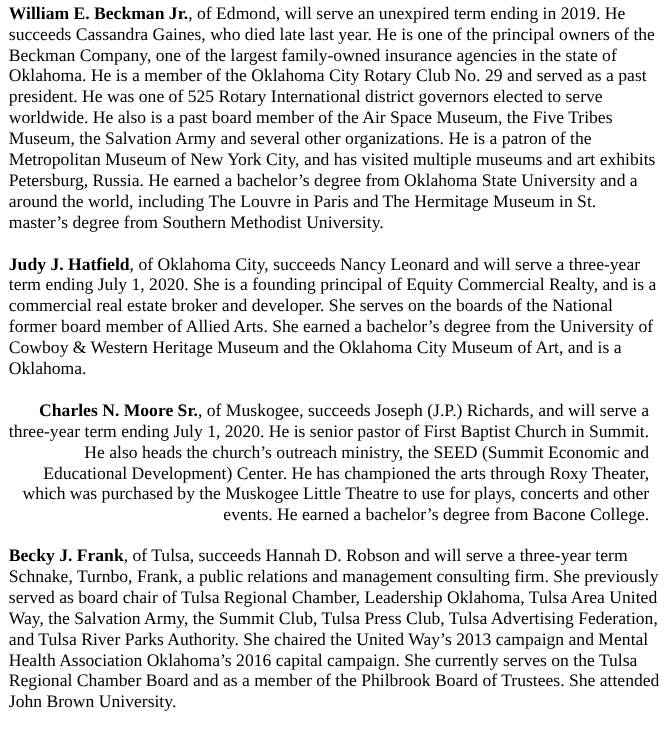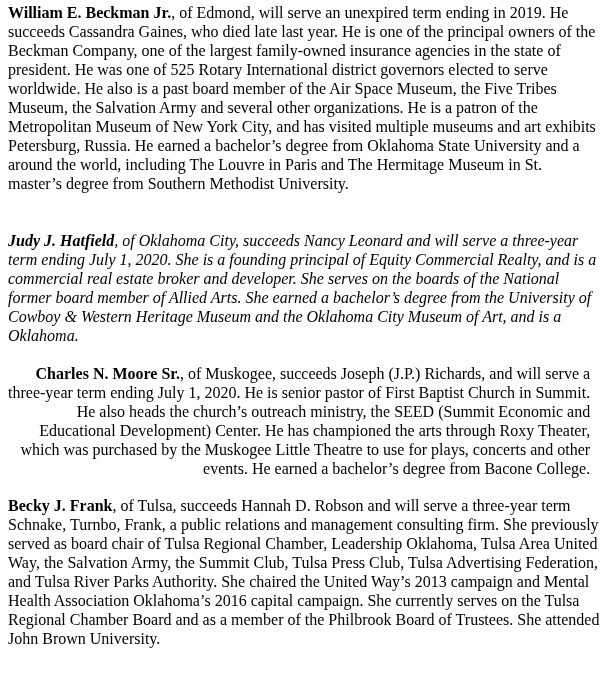--- a/index.html
+++ b/index.html
@@ -21,32 +21,33 @@
       width: 600px;
       box-sizing: border-box;
     }
     .bio {
       margin: 0;
       white-space: nowrap;
     }
     .bio .line { display: block; }
     .bio .name { font-weight: bold; }
     #bio-0 { position: absolute; top: 3px; left: 8px; }
-    #bio-1 { position: absolute; top: 231px; left: 8px; font-style: italic; }
+    #bio-1 { position: absolute; top: 231px; left: 8px; }
     #bio-2 { position: absolute; top: 364px; left: 8px; text-align: right; }
     #bio-3 { position: absolute; top: 496px; left: 8px; }
   </style>
 </head>
 <body>
 
 <div class="doc">
   <p class="bio" id="bio-0">
     <span class="line"><span class="name">William E. Beckman Jr.</span><span>, of Edmond, will serve an unexpired term ending in 2019. He</span></span>
     <span class="line">succeeds Cassandra Gaines, who died late last year. He is one of the principal owners of the</span>
     <span class="line">Beckman Company, one of the largest family-owned insurance agencies in the state of</span>
+    <span class="line">Oklahoma. He is a member of the Oklahoma City Rotary Club No. 29 and served as a past</span>
     <span class="line">president. He was one of 525 Rotary International district governors elected to serve</span>
     <span class="line">worldwide. He also is a past board member of the Air Space Museum, the Five Tribes</span>
     <span class="line">Museum, the Salvation Army and several other organizations. He is a patron of the</span>
     <span class="line">Metropolitan Museum of New York City, and has visited multiple museums and art exhibits</span>
     <span class="line">Petersburg, Russia. He earned a bachelor’s degree from Oklahoma State University and a</span>
     <span class="line">around the world, including The Louvre in Paris and The Hermitage Museum in St.</span>
     <span class="line">master’s degree from Southern Methodist University.</span>
   </p>
 
   <p class="bio" id="bio-1">

